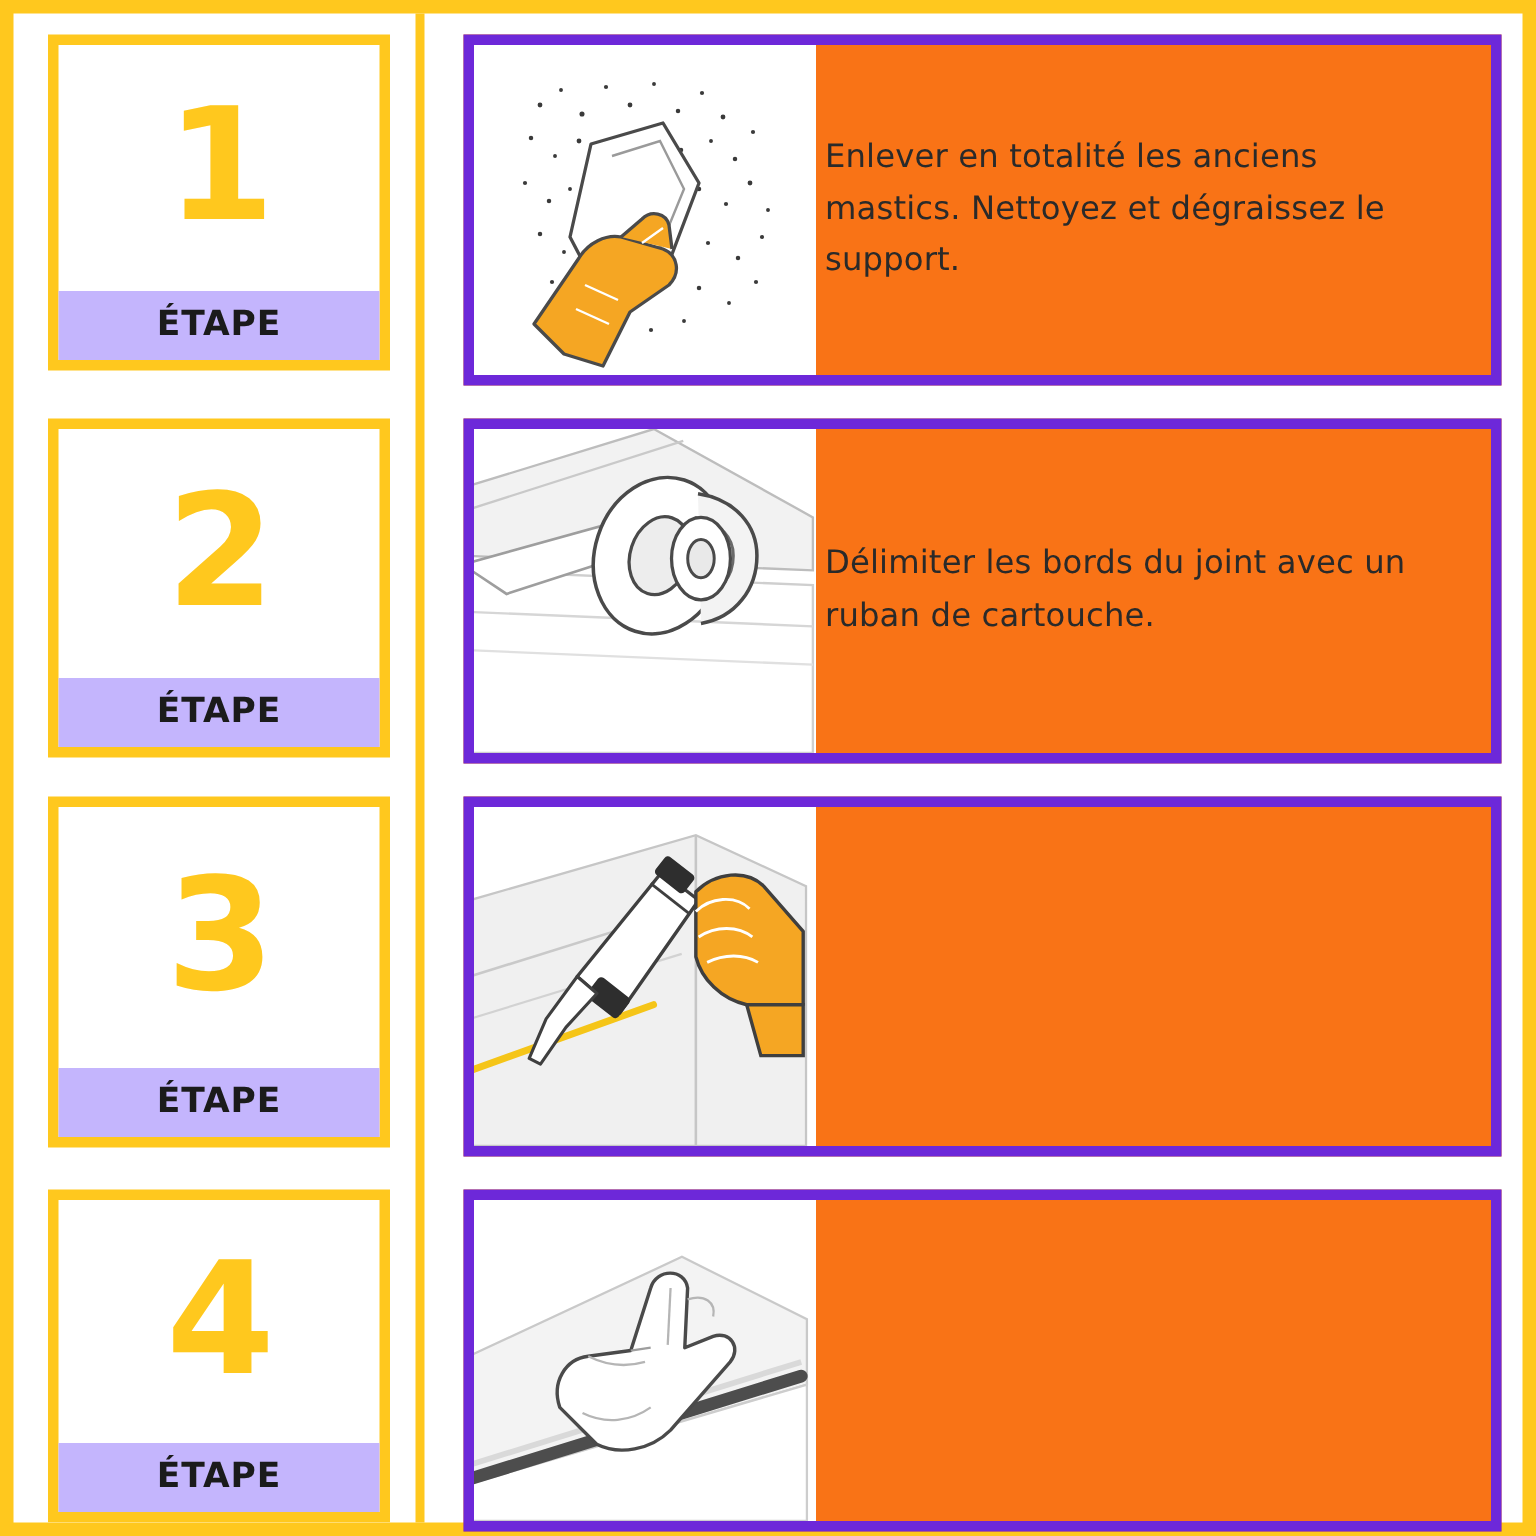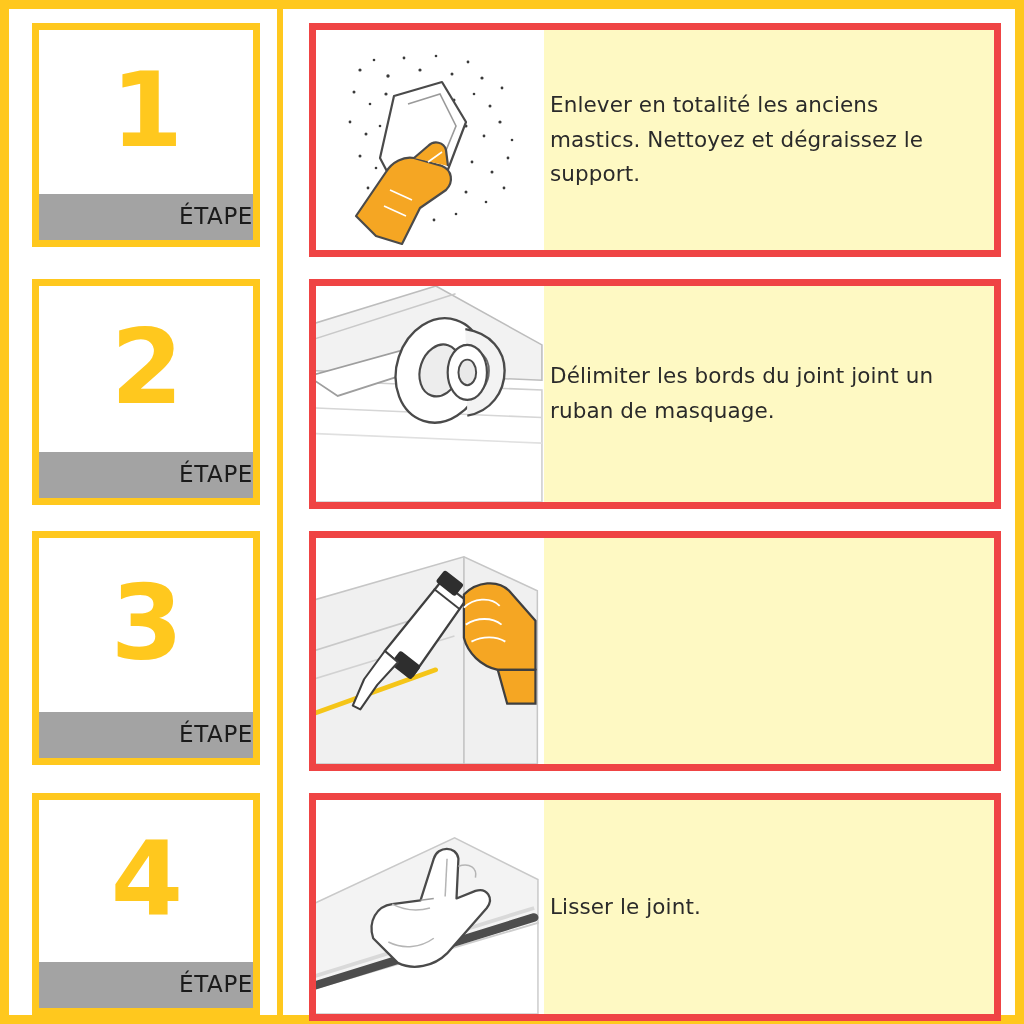--- a/index.html
+++ b/index.html
@@ -75,46 +75,46 @@
     align-items: center;
     justify-content: center;
     color: #FFC81E;
     font-size: 104px;
     font-weight: 700;
     line-height: 1;
     letter-spacing: -2px;
     padding-bottom: 4px;
   }
   .badge-label {
-    background: #a3a3a3;
+    background: #c4b5fd;
     color: #1b1b1b;
     font-size: 23px;
-    font-weight: 400;
+    font-weight: 700;
     letter-spacing: 0.6px;
-    text-align: right;
+    text-align: center;
     padding: 9px 0 11px 0;
   }
   .r1 .badge { height: 224px; }
   .r1 .badge-num { height: 160px; }
   .r2 .badge { height: 226px; }
   .r3 .badge { height: 234px; }
   .r4 .badge { height: 222px; }
 
   
   .gap {
     flex: 0 0 auto;
     width: 49px;
   }
 
   
   .card {
     flex: 1 1 auto;
     box-sizing: border-box;
-    border: 7px solid #ef4444;
-    background: #fef9c3;
+    border: 7px solid #6d28d9;
+    background: #f97316;
     display: flex;
     flex-direction: row;
     align-items: stretch;
     overflow: hidden;
     margin-right: 5px;
   }
   .illus {
     flex: 0 0 auto;
     width: 228px;
     position: relative;
@@ -231,21 +231,21 @@
 
             <ellipse cx="124" cy="86" rx="44" ry="54" fill="#ffffff" stroke="#4a4a4a" stroke-width="2.4" transform="rotate(18 124 86)"></ellipse>
             <ellipse cx="124" cy="86" rx="20" ry="27" fill="#ededed" stroke="#4a4a4a" stroke-width="2.2" transform="rotate(18 124 86)"></ellipse>
             <path d="M150 44 C176 48 190 66 190 86 C190 108 176 128 152 132" fill="#f3f3f3" stroke="#4a4a4a" stroke-width="2.4"></path>
             <path d="M148 60 C166 64 174 74 174 86 C174 100 166 110 150 116" fill="#ffffff" stroke="#6a6a6a" stroke-width="2"></path>
             <ellipse cx="152" cy="88" rx="20" ry="28" fill="#ffffff" stroke="#4a4a4a" stroke-width="2.2"></ellipse>
             <ellipse cx="152" cy="88" rx="9" ry="13" fill="#e9e9e9" stroke="#4a4a4a" stroke-width="2"></ellipse>
           </svg>
         </div>
         <div class="caption">
-          <p>Délimiter les bords du joint joint un ruban de masquage.</p>
+          <p>Délimiter les bords du joint avec un ruban de cartouche.</p>
         </div>
       </div>
     </div>
 
     <div class="step-row r3">
       <div class="badge">
         <div class="badge-num">3</div>
         <div class="badge-label">ÉTAPE</div>
       </div>
       <div class="gap"></div>
@@ -295,20 +295,17 @@
             <path d="M-8 186 L224 114" fill="none" stroke="#d9d9d9" stroke-width="4"></path>
 
             <path d="M54 146 C48 128 58 112 74 110 L104 106 L118 62 C122 48 142 48 144 62 L142 104 L162 96 C174 92 182 104 174 114 L132 162 C118 176 96 180 80 172 Z" fill="#ffffff" stroke="#4a4a4a" stroke-width="2.4" stroke-linejoin="round"></path>
             <path d="M104 106 L118 104" fill="none" stroke="#9e9e9e" stroke-width="1.6"></path>
             <path d="M74 110 C86 116 100 118 114 114" fill="none" stroke="#b5b5b5" stroke-width="1.6"></path>
             <path d="M132 62 L130 102" fill="none" stroke="#b5b5b5" stroke-width="1.6"></path>
             <path d="M144 70 C156 66 164 72 162 82" fill="none" stroke="#b5b5b5" stroke-width="1.6"></path>
             <path d="M70 150 C86 158 104 156 118 146" fill="none" stroke="#b5b5b5" stroke-width="1.6"></path>
           </svg>
         </div>
-        <div class="caption">
-          <p>Lisser le joint.</p>
-        </div>
       </div>
     </div>
 
   </div>
 </div>
 
 </body></html>

